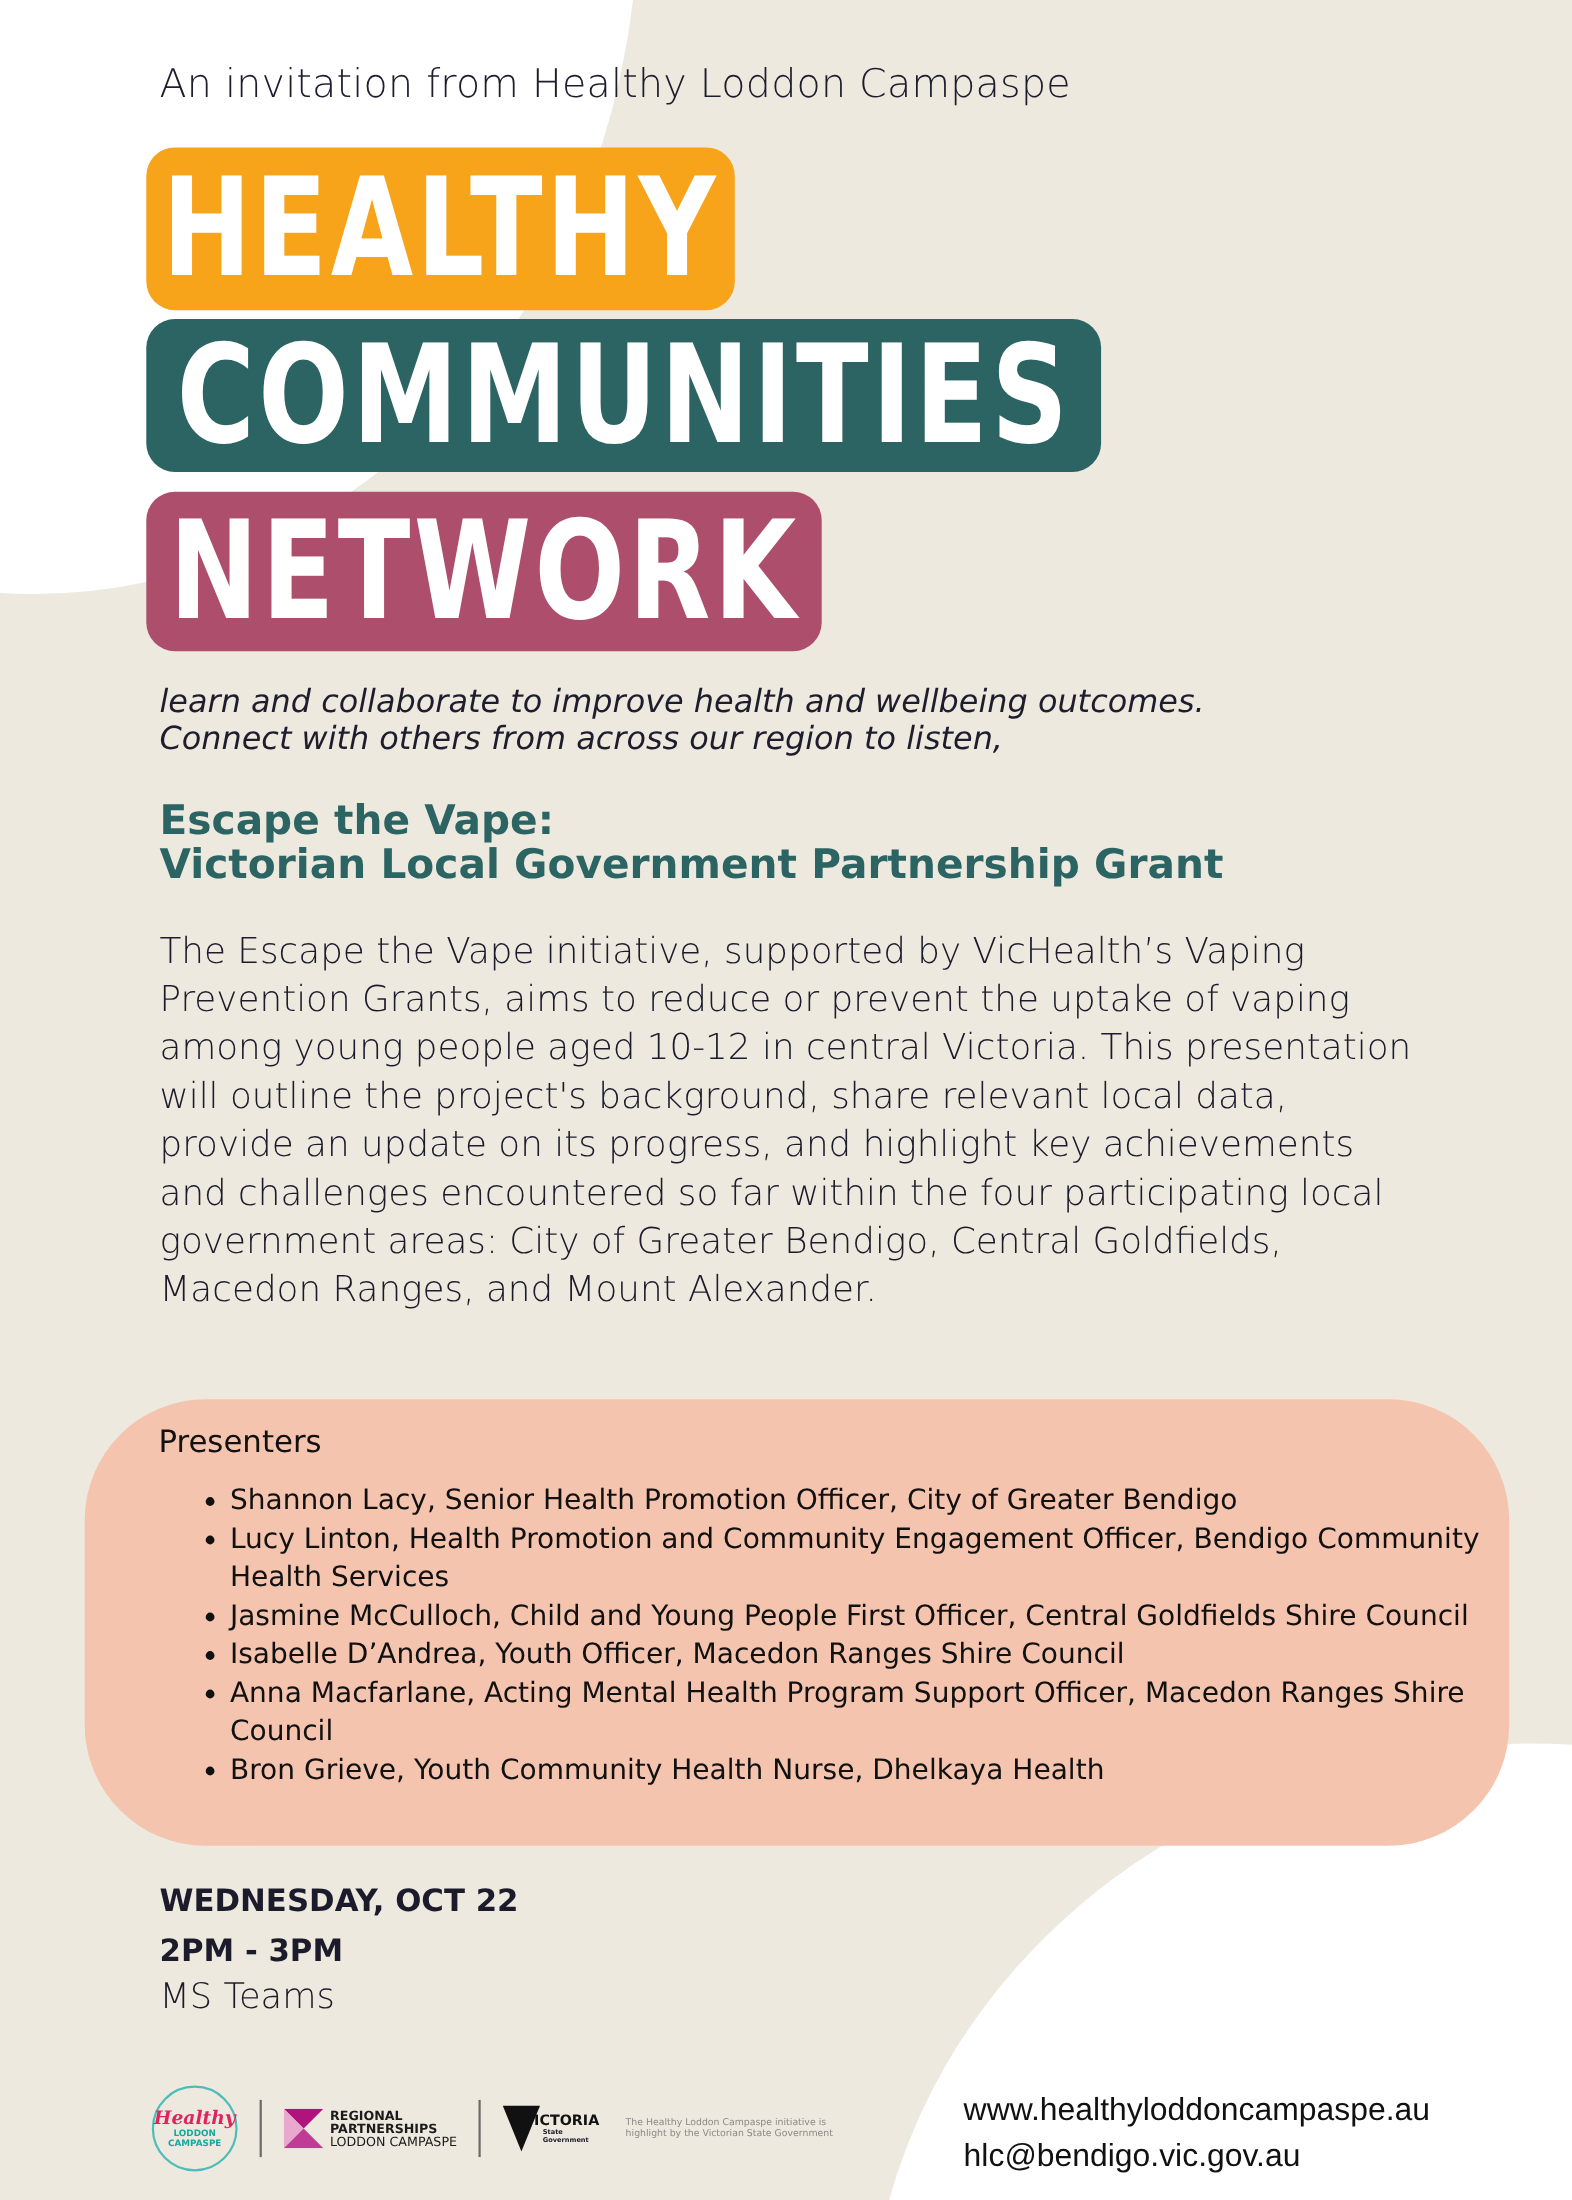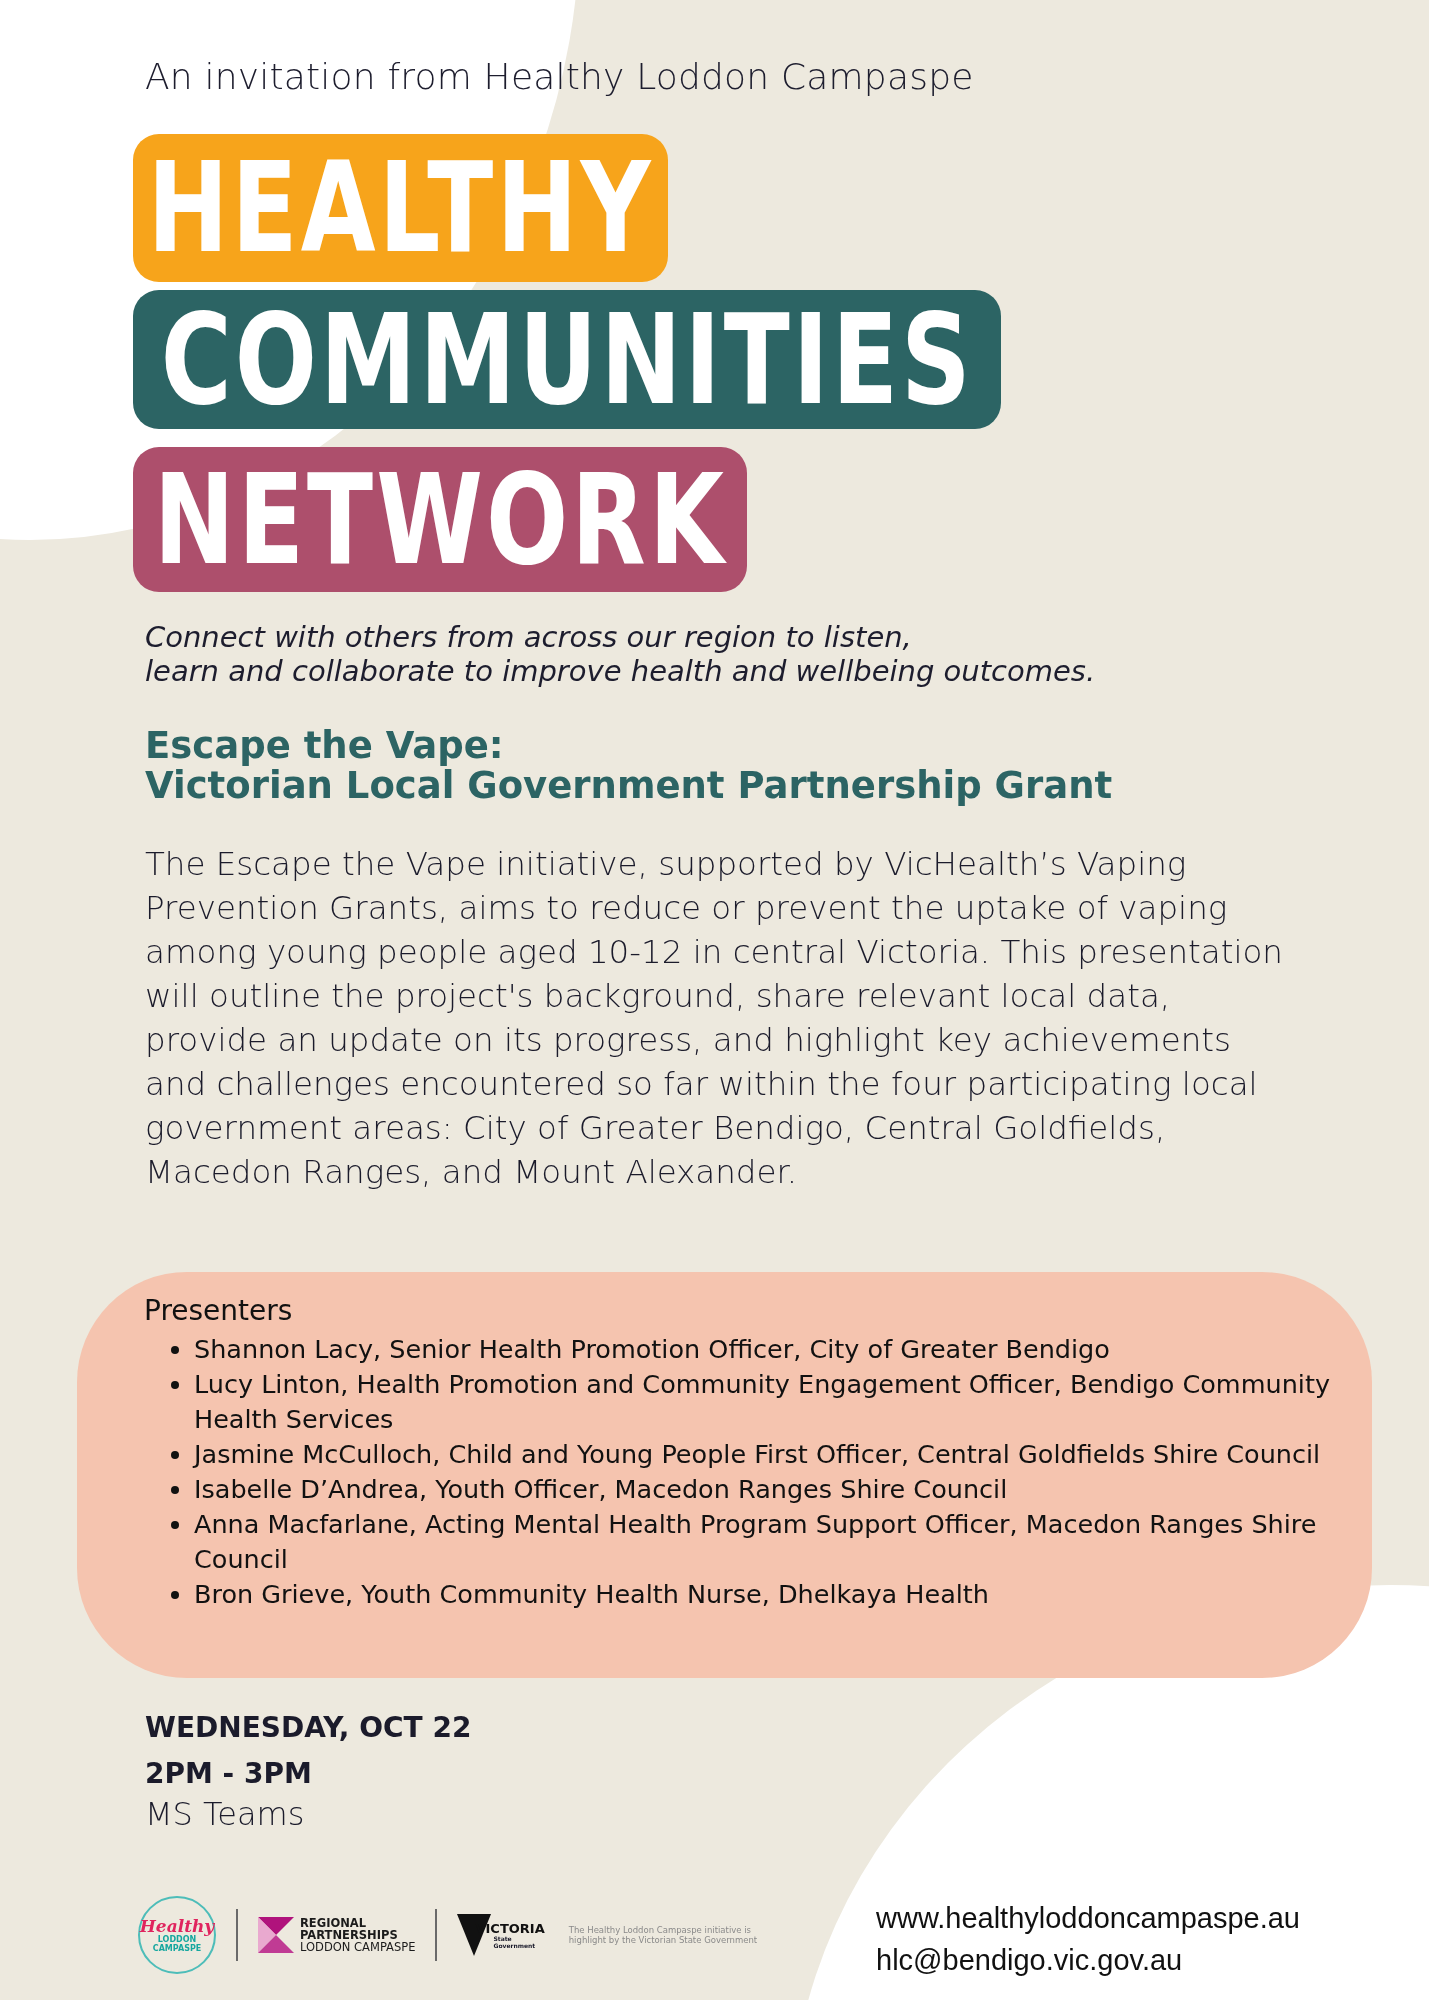--- a/index.html
+++ b/index.html
@@ -54,21 +54,21 @@
   }
 
   .presenters {
     left: 77px; top: 1272px; width: 1295px; height: 406px;
     background: #f5c4af; border-radius: 110px;
   }
   .presenters-title {
     position: absolute; left: 67px; top: 22px; font-size: 28px; color: #111;
   }
   .presenters ul {
-    position: absolute; left: 67px; top: 58px; margin: 2px; padding: 0 0 0 48px;
+    position: absolute; left: 67px; top: 58px; margin: 17px; padding: 0 0 0 48px;
     width: 1150px; font-size: 25.5px; line-height: 35px; color: #111;
   }
   .presenters li { padding-left: 0; }
 
   .date {
     left: 145px; top: 1705px; font-size: 28px; font-weight: bold; line-height: 46px;
     color: #1b1b2b;
   }
   .venue {
     left: 145px; top: 1795px; font-size: 32px; font-weight: 300; color: #1b1b2b;
@@ -114,22 +114,22 @@
   <span>HEALTHY</span>
 </div>
 <div class="word-block w2">
   <span>COMMUNITIES</span>
 </div>
 <div class="word-block w3">
   <span>NETWORK</span>
 </div>
 
 <div class="layer tagline">
+  <div>learn and collaborate to improve health and wellbeing outcomes.</div>
   <div>Connect with others from across our region to listen,</div>
-  <div>learn and collaborate to improve health and wellbeing outcomes.</div>
 </div>
 
 <div class="layer section-title">
   <div>Escape the Vape:</div>
   <div>Victorian Local Government Partnership Grant</div>
 </div>
 
 <div class="layer body-text">The Escape the Vape initiative, supported by VicHealth’s Vaping Prevention Grants, aims to reduce or prevent the uptake of vaping among young people aged 10-12 in central Victoria. This presentation will outline the project's background, share relevant local data, provide an update on its progress, and highlight key achievements and challenges encountered so far within the four participating local government areas: City of Greater Bendigo, Central Goldfields, Macedon Ranges, and Mount Alexander.</div>
 
 <div class="layer presenters">

